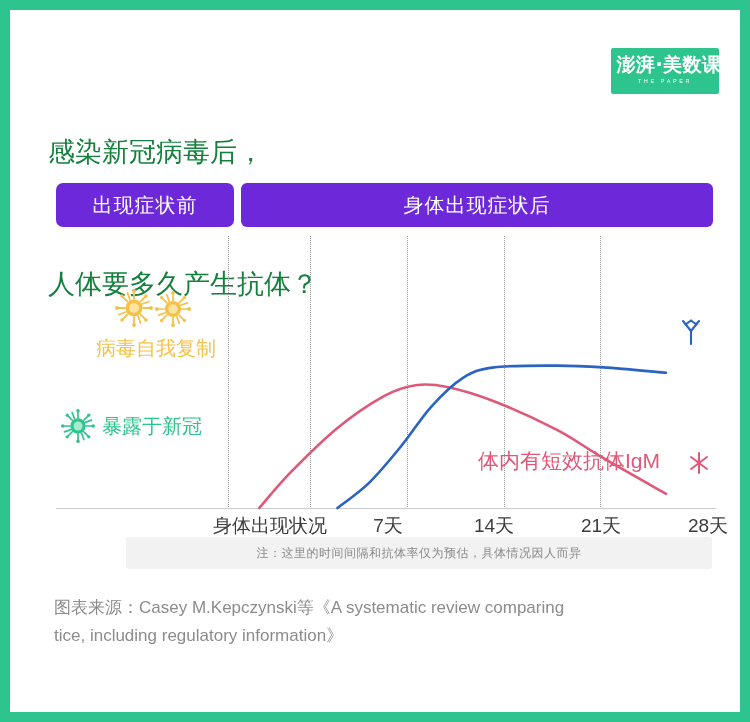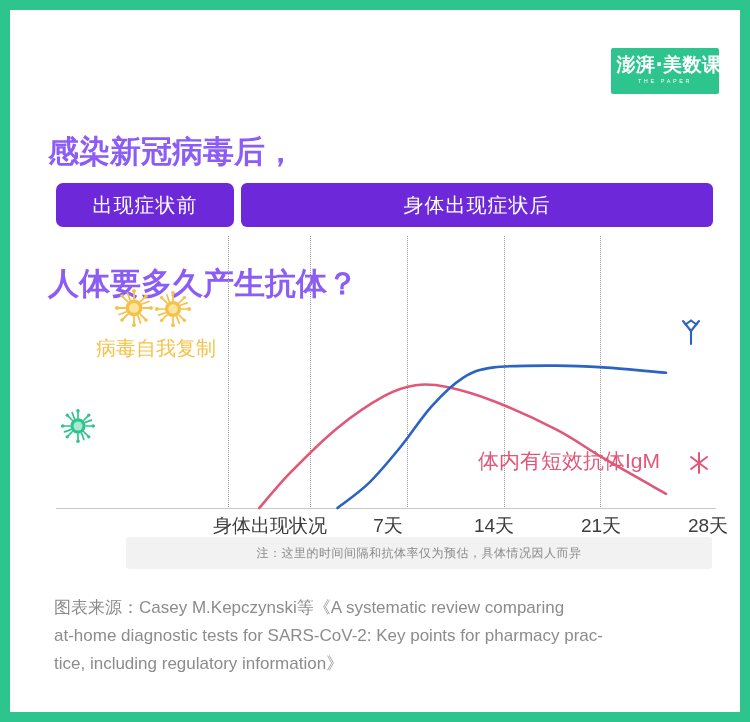--- a/index.html
+++ b/index.html
@@ -13,24 +13,24 @@
     position:absolute;
     left:10px;top:10px;
     width:730px;height:702px;
     background:#ffffff;
   }
 
   
   .title{
     position:absolute;
     left:38px;top:32px;
-    font-size:31px;
-    font-weight:bold;
+    font-size:27px;
+    font-weight:normal;
     line-height:44px;
-    color:#8b5cf6;
+    color:#15803d;
     letter-spacing:0px;
     white-space:pre;
   }
   .logo{
     position:absolute;
     left:601px;top:38px;
     width:108px;height:46px;
     background:#2ec48d;
     border-radius:2px;
     overflow:hidden;
@@ -283,20 +283,21 @@
         <circle cx="20" cy="37" r="2"></circle>
       <circle cx="3" cy="20" r="2"></circle>
         <circle cx="37" cy="20" r="2"></circle>
       <circle cx="8" cy="8" r="1.8"></circle>
         <circle cx="32" cy="32" r="1.8"></circle>
       <circle cx="32" cy="8" r="1.8"></circle>
         <circle cx="8" cy="32" r="1.8"></circle>
     </g>
   </svg>
 
+  <div class="ann" id="label-exposure">暴露于新冠</div>
 
 
   <svg class="virus" style="left:668px;top:307px" width="26" height="30" viewBox="0 0 26 30">
     <g stroke="#2a63c4" stroke-width="2.1" fill="none" stroke-linecap="round">
       <line x1="13" y1="14" x2="13" y2="27"></line>
       <line x1="13" y1="14" x2="5" y2="4"></line>
       <line x1="13" y1="14" x2="21" y2="4"></line>
       <line x1="7.5" y1="7.5" x2="13" y2="3.5"></line>
       <line x1="18.5" y1="7.5" x2="13" y2="3.5"></line>
     </g>
@@ -309,17 +310,16 @@
       <line x1="13" y1="3" x2="13" y2="23"></line>
       <line x1="5" y1="7" x2="21" y2="19"></line>
       <line x1="21" y1="7" x2="5" y2="19"></line>
     </g>
   </svg>
 
   <div class="note">注：这里的时间间隔和抗体率仅为预估，具体情况因人而异</div>
 
   <div class="source">
     <div>图表来源：Casey M.Kepczynski等《A systematic review comparing</div>
-    <div>at-home diagnostic tests for SARS-CoV-2: Key points for pharmacy prac-</div>
     <div>tice, including regulatory information》</div>
   </div>
 
 </div>
 
 </body></html>

